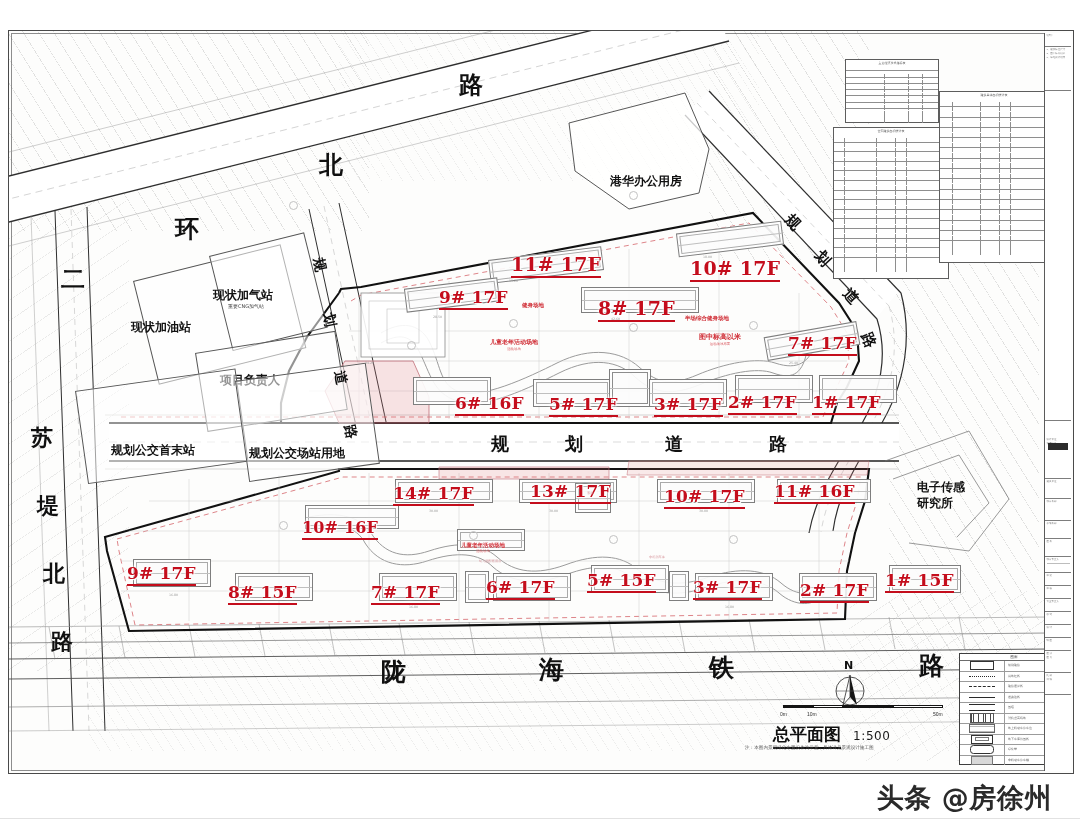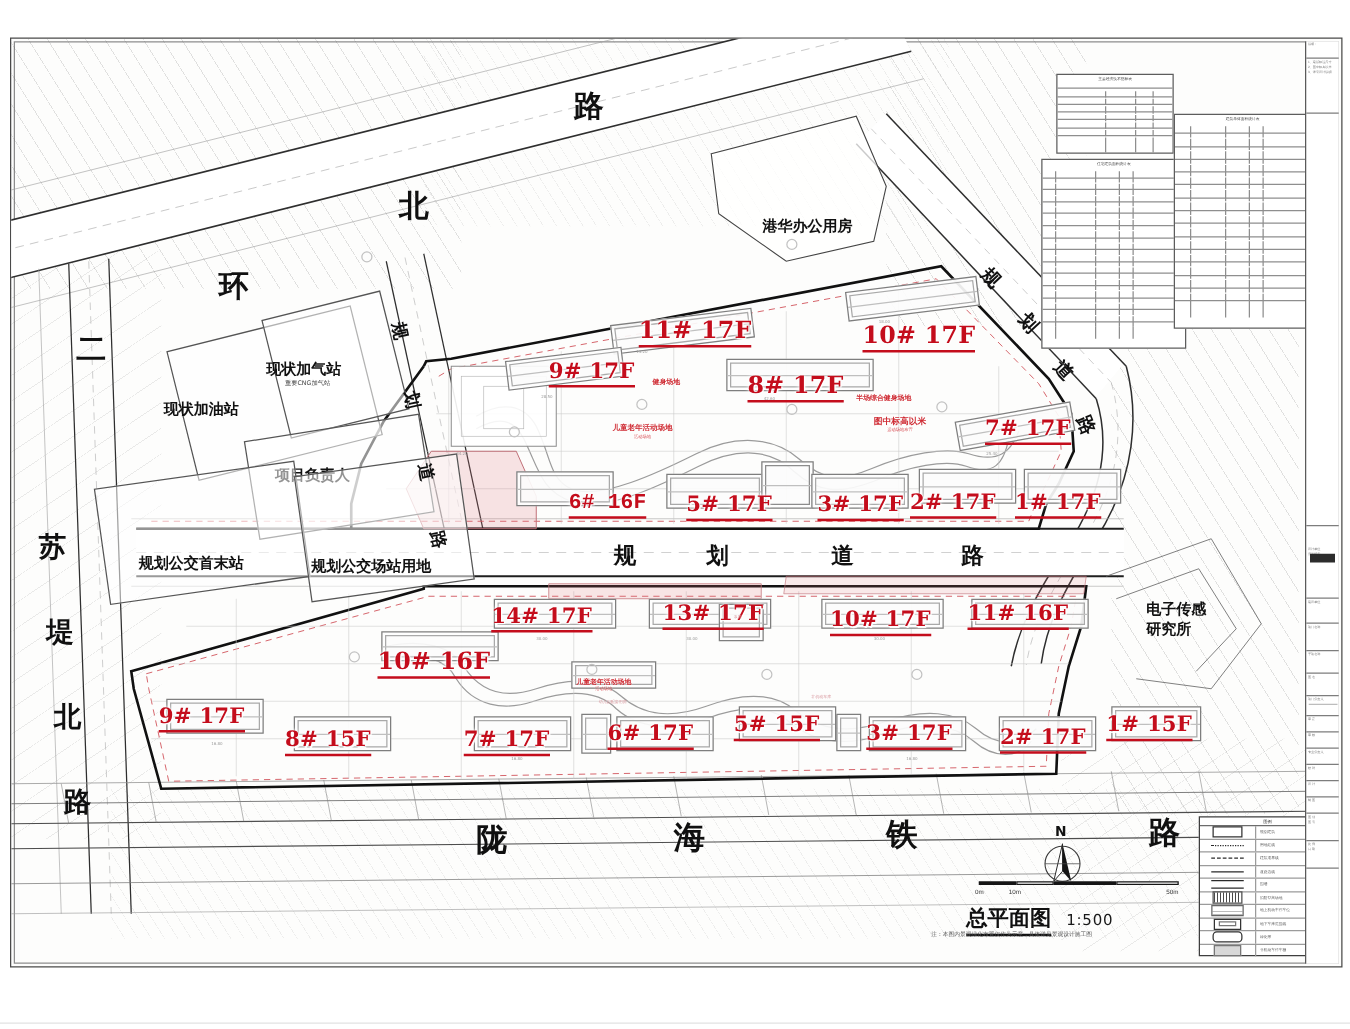--- a/index.html
+++ b/index.html
@@ -380,40 +380,40 @@
     <div class="tag" style="left:502px;top:222px;font-size:19px;">
       <u>11# 17F</u></div>
     <div class="tag" style="left:681px;top:226px;font-size:19px;">
       <u>10# 17F</u></div>
     <div class="tag" style="left:430px;top:256px;font-size:17px;">
       <u>9# 17F</u></div>
     <div class="tag" style="left:589px;top:266px;font-size:19px;">
       <u>8# 17F</u></div>
     <div class="tag" style="left:779px;top:302px;font-size:17px;">
       <u>7# 17F</u></div>
-    <div class="tag" style="left:446px;top:362px;font-size:17px;font-family:Liberation Mono, monospace;">
+    <div class="tag" style="left:446px;top:362px;font-size:17px;">
       <u>6# 16F</u></div>
     <div class="tag" style="left:540px;top:363px;font-size:17px;">
       <u>5# 17F</u></div>
     <div class="tag" style="left:645px;top:363px;font-size:17px;">
       <u>3# 17F</u></div>
     <div class="tag" style="left:719px;top:361px;font-size:17px;">
       <u>2# 17F</u></div>
     <div class="tag" style="left:803px;top:361px;font-size:17px;">
       <u>1# 17F</u></div>
 
     <div class="tag" style="left:384px;top:452px;font-size:17px;">
       <u>14# 17F</u></div>
     <div class="tag" style="left:521px;top:450px;font-size:17px;">
       <u>13# 17F</u></div>
     <div class="tag" style="left:655px;top:455px;font-size:17px;">
       <u>10# 17F</u></div>
     <div class="tag" style="left:765px;top:450px;font-size:17px;">
       <u>11# 16F</u></div>
-    <div class="tag" style="left:293px;top:487px;font-size:19px;">
+    <div class="tag" style="left:293px;top:487px;font-size:16px;">
       <u>10# 16F</u></div>
     <div class="tag" style="left:118px;top:532px;font-size:17px;">
       <u>9# 17F</u></div>
     <div class="tag" style="left:219px;top:551px;font-size:17px;">
       <u>8# 15F</u></div>
     <div class="tag" style="left:362px;top:551px;font-size:17px;">
       <u>7# 17F</u></div>
     <div class="tag" style="left:477px;top:546px;font-size:17px;">
       <u>6# 17F</u></div>
     <div class="tag" style="left:578px;top:539px;font-size:17px;">
@@ -697,15 +697,18 @@
         </div>
       <div class="seg" style="height:22px;">
           <div class="tx">比 例</div>
           <div class="tx">日 期</div>
         </div>
     </div>
 
   </div>
 
 
+  <div id="wm-bottom">
+    <span>头条 @房徐州</span>
+  </div>
   <div id="bottomrule"></div>
 
 </div>
 
 </body></html>

